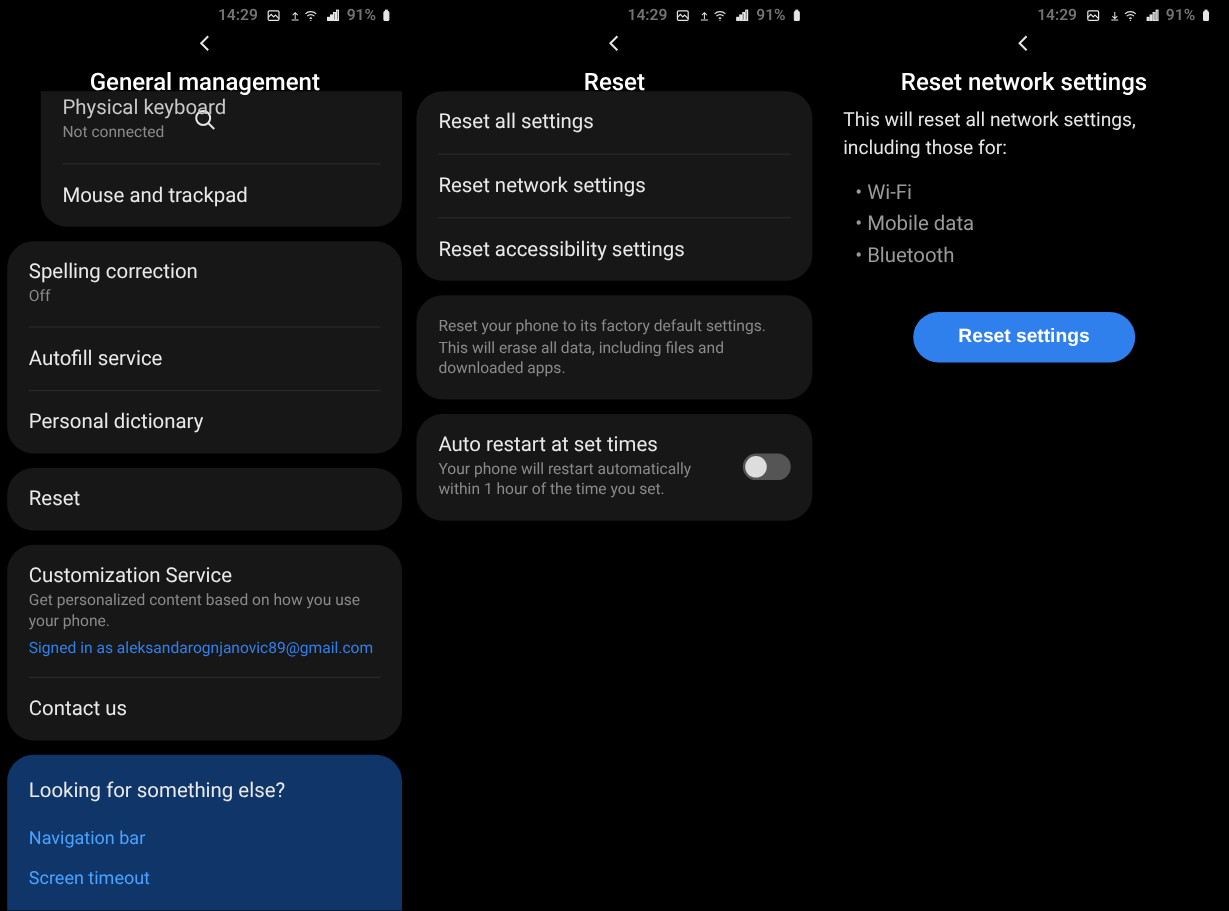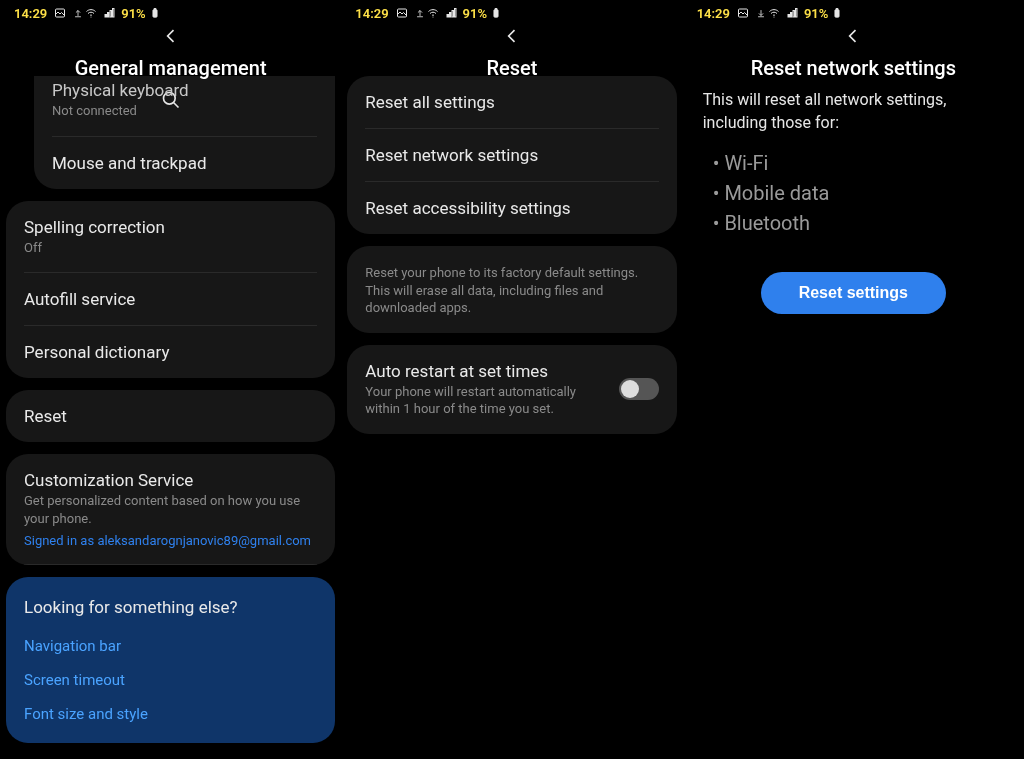--- a/index.html
+++ b/index.html
@@ -17,26 +17,26 @@
     height: 759px;
     background: #000;
     position: relative;
     overflow: hidden;
   }
 
   
   .statusbar {
     height: 26px;
     display: flex;
-    justify-content: flex-start;
+    justify-content: flex-end;
     align-items: center;
     padding: 0 14px;
     font-size: 13px;
     font-weight: 600;
-    color: #fde047;
+    color: #737373;
   }
   .statusbar .left { display:flex; align-items:center; gap:6px; }
   .statusbar .right { display:flex; align-items:center; gap:4px; }
   .sb-icon { display:inline-flex; }
 
   
   .header {
     height: 50px;
     display: flex;
     align-items: center;
@@ -80,21 +80,21 @@
   }
   .toggle::after{
     content:""; position:absolute; left:2px; top:2px; width:18px; height:18px;
     background:#ddd; border-radius:50%;
   }
 
   
   .body3 { padding: 12px 20px; }
   .body3 .explain { font-size:16px; color:#e6e6e6; line-height:1.45; }
   .body3 ul { list-style:none; margin:14px 0 0 10px; }
-  .body3 li { font-size:20px; color:#9a9a9a; padding:3px 0; }
+  .body3 li { font-size:17px; color:#9a9a9a; padding:3px 0; }
   .body3 li::before { content:"• "; color:#9a9a9a; }
 
   .big-btn {
     display:block; margin:34px auto 0 auto;
     background:#2f80ed; color:#fff; font-weight:600;
     font-size:16px; padding:12px 38px;
     border:none; border-radius:22px;
   }
 
   
@@ -194,20 +194,23 @@
     </div>
   </div>
 
   <div class="group">
     <div class="row">
       <div class="label">Customization Service</div>
       <div class="desc">Get personalized content based on how you use your phone.</div>
       <div class="link">Signed in as aleksandarognjanovic89@gmail.com</div>
     </div>
     <div class="divider"></div>
+    <div class="row">
+      <div class="label">Contact us</div>
+    </div>
   </div>
 
   <div class="group blue">
     <div class="look-title">Looking for something else?</div>
     <div class="look-link">Navigation bar</div>
     <div class="look-link">Screen timeout</div>
     <div class="look-link">Font size and style</div>
   </div>
 
 </div>

